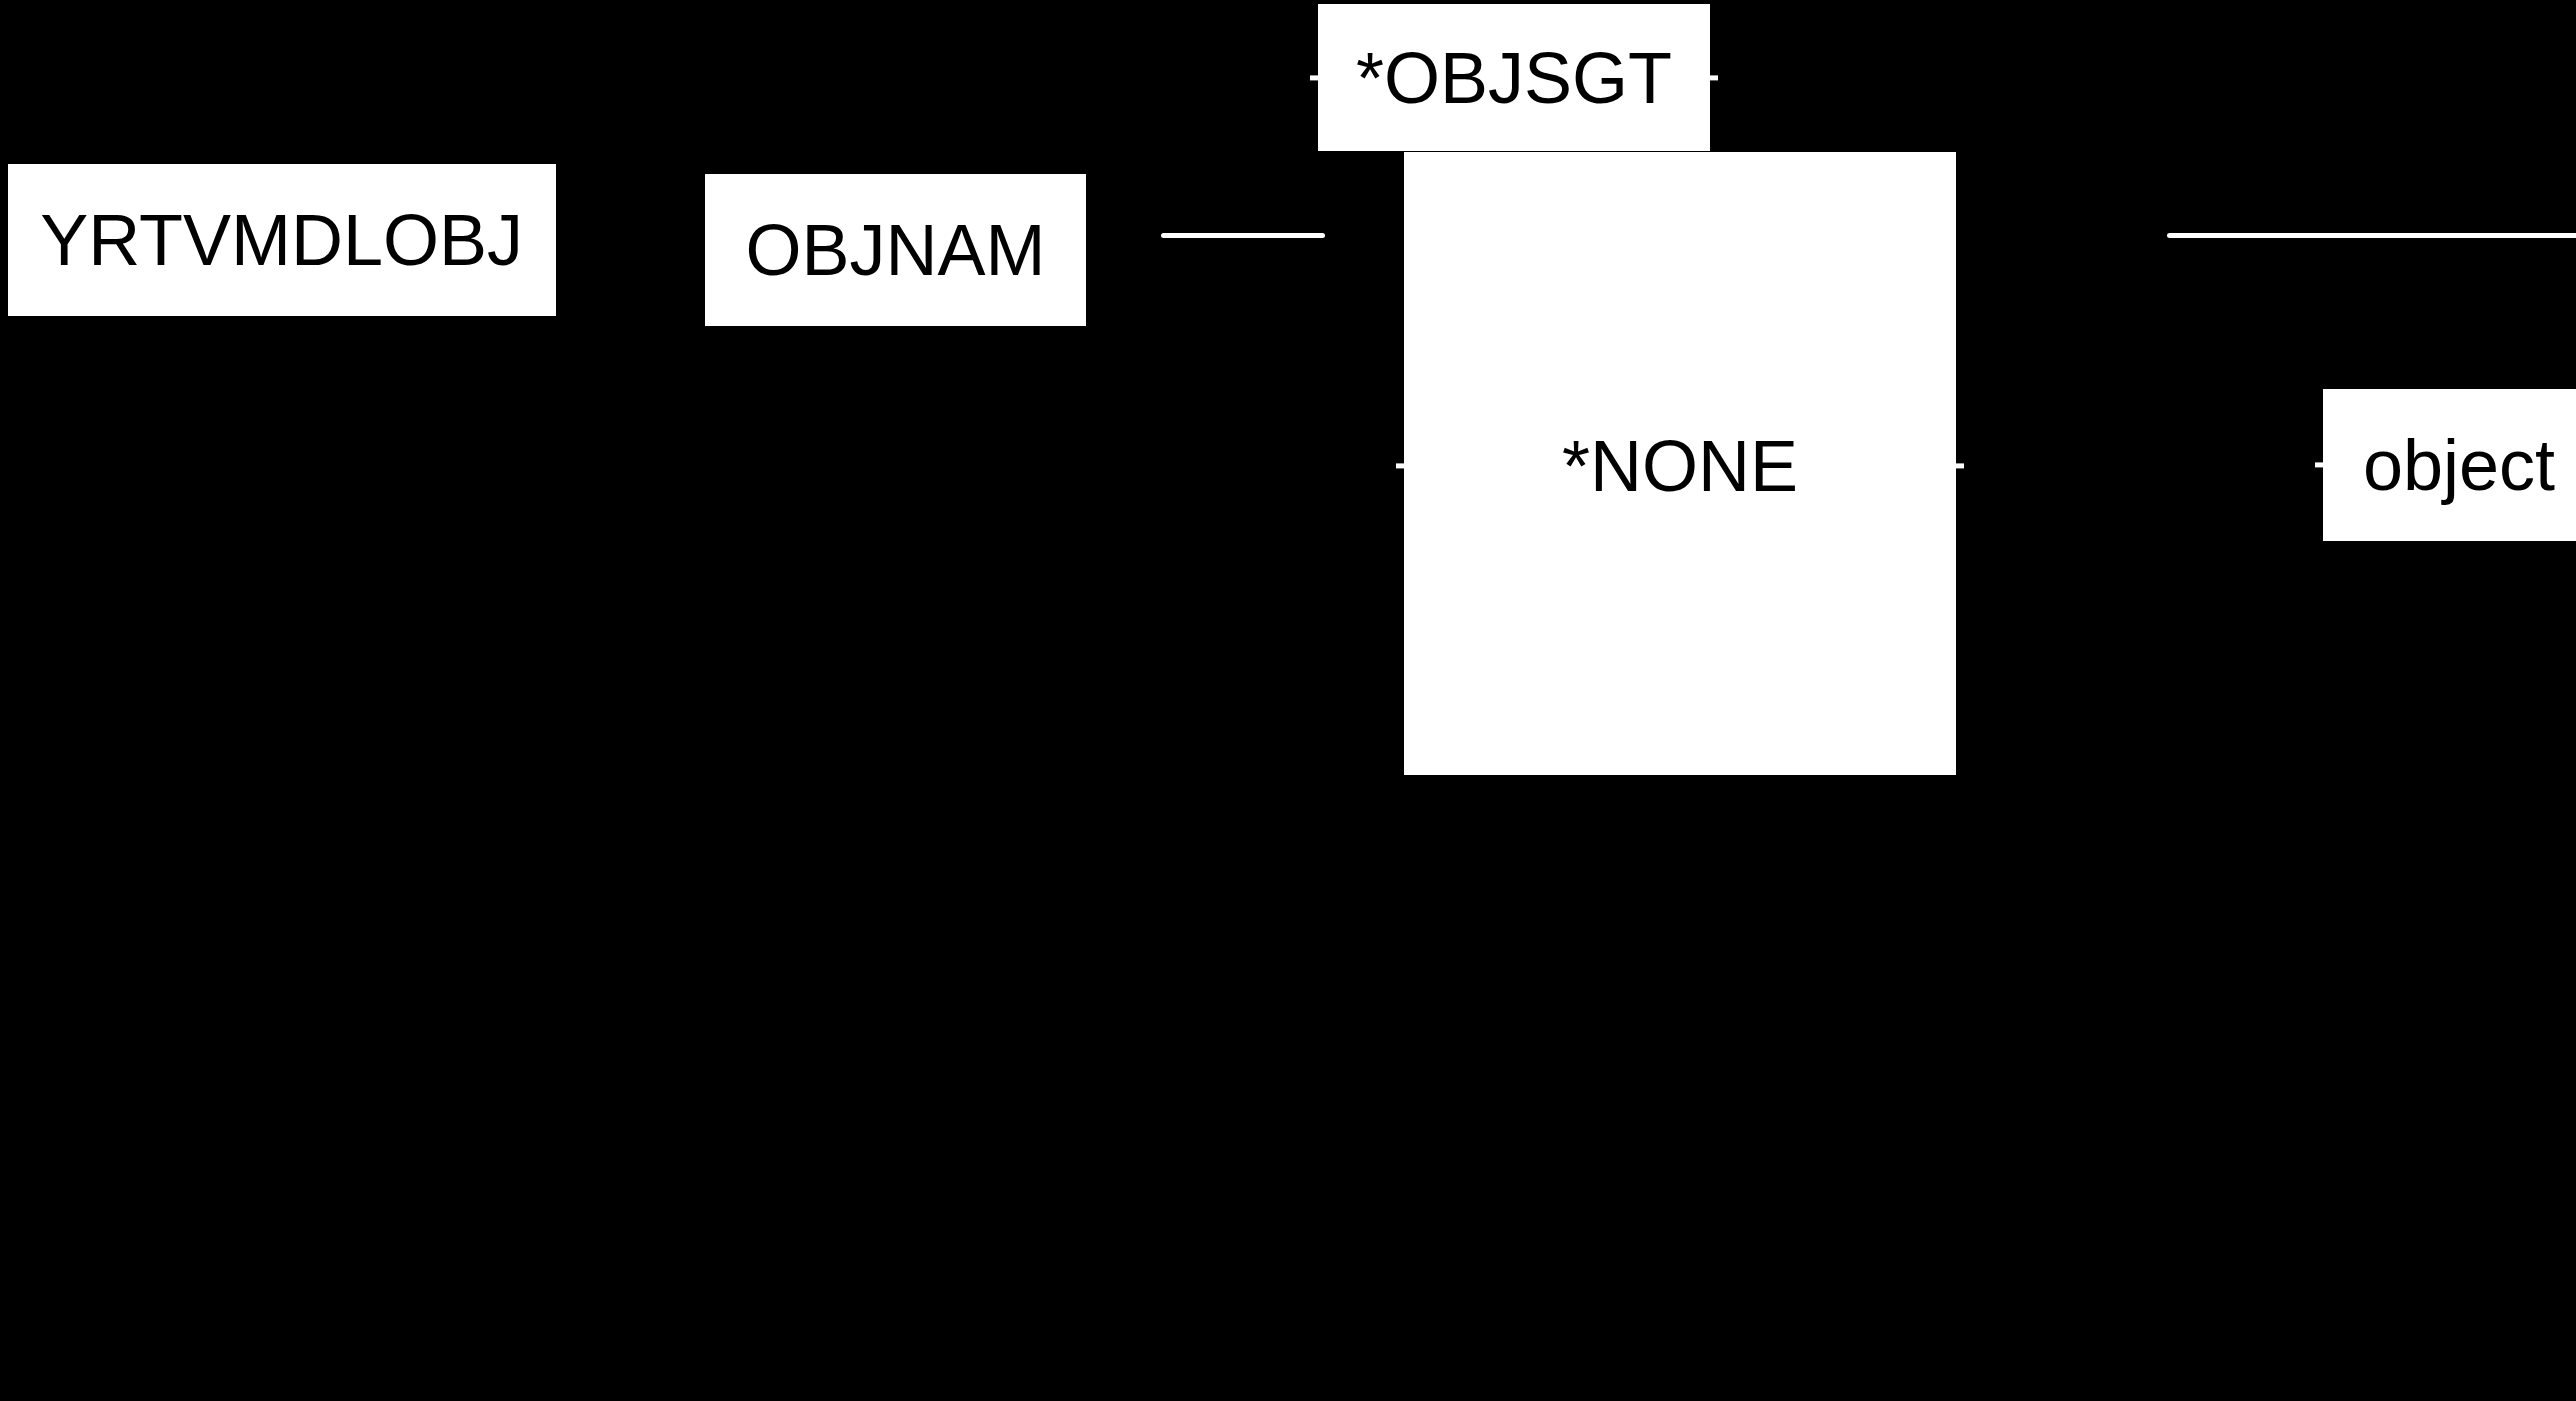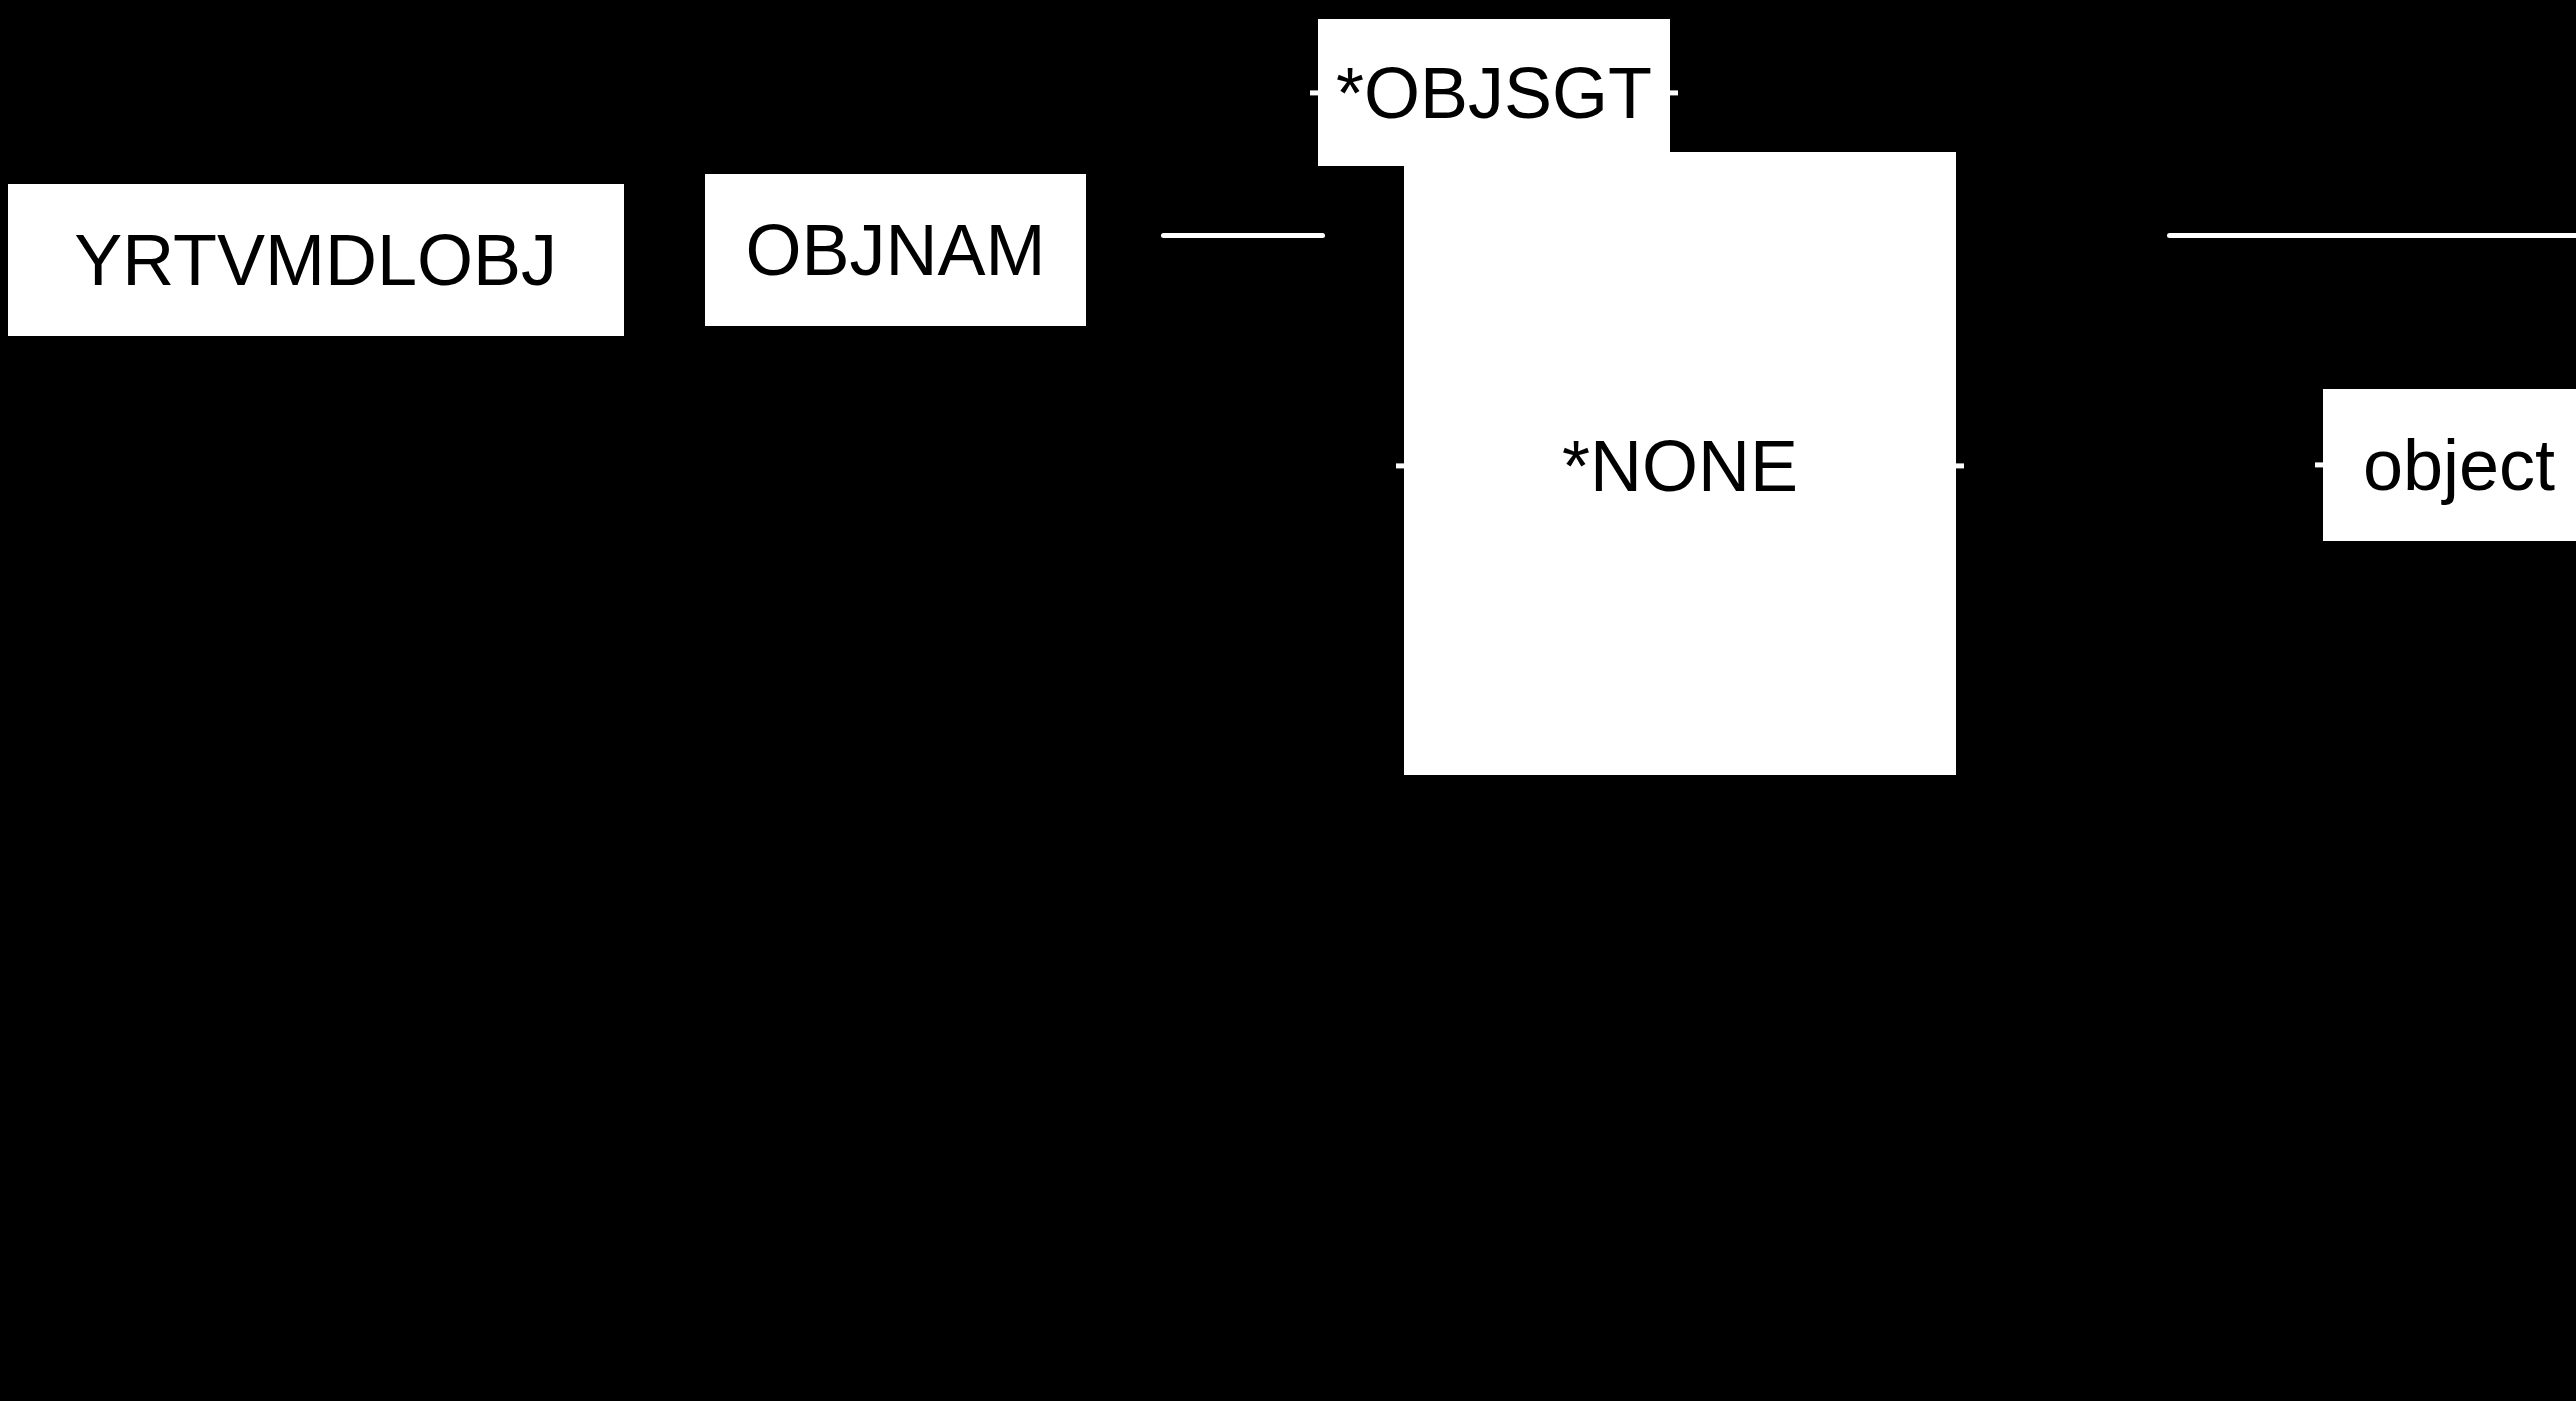--- a/index.html
+++ b/index.html
@@ -37,23 +37,23 @@
     content:"";
     position:absolute;
     top:50%;
     transform:translateY(-50%);
     width:8.2px;height:5.2px;
     background:#ffffff;
   }
   .row::before{left:-8.2px;}
   .row::after{right:-8.2px;}
 
-  #cmd-box    {left:7.7px;   top:164px; width:616px; height:152px;margin-top:20px;}
+  #cmd-box    {left:7.7px;   top:164px; width:548px; height:152px;}
   #objnam-box {left:705px; top:174px; width:381px;  height:152px;}
-  #objsgt-box {left:1318px; top:19px;  width:352px;  height:147px;text-align:right;}
+  #objsgt-box {left:1318px; top:4px;  width:392px;  height:147px;text-align:right;}
   #values-box {left:1404px; top:152px; width:552px; height:623px; padding-top:4.1px; box-sizing:border-box;}
   #objname-box{left:2323px; top:389px; width:472px;  height:152px;}
 
   .line{
     position:absolute;
     height:5.2px;
     background:#ffffff;
     border-radius:2.6px;
   }
   #dash-1   {left:1161px; top:233px; width:164px;}

